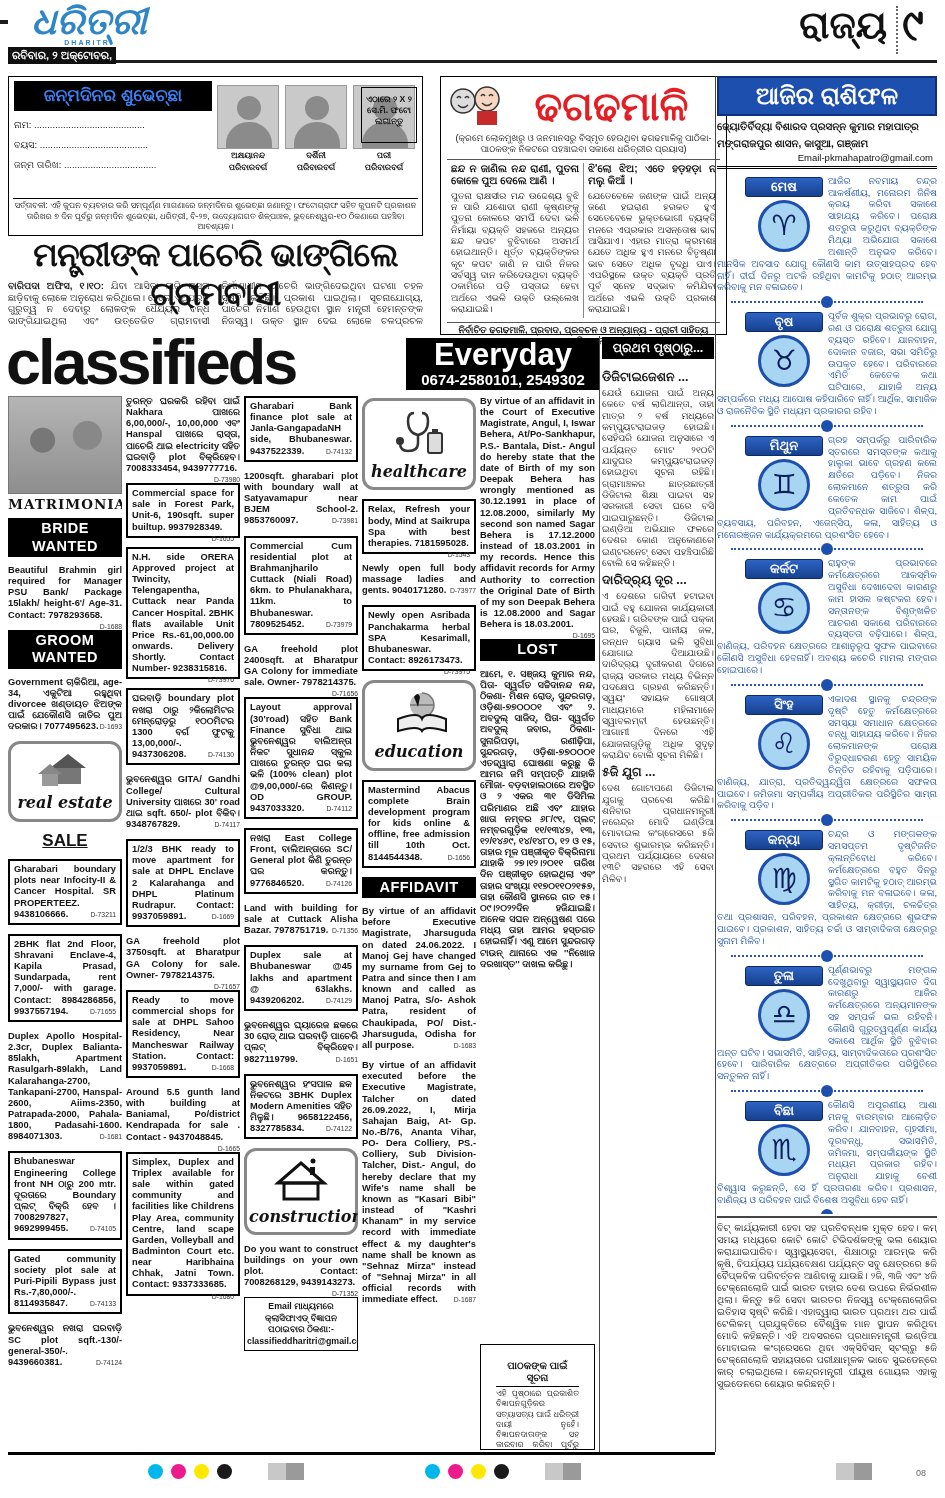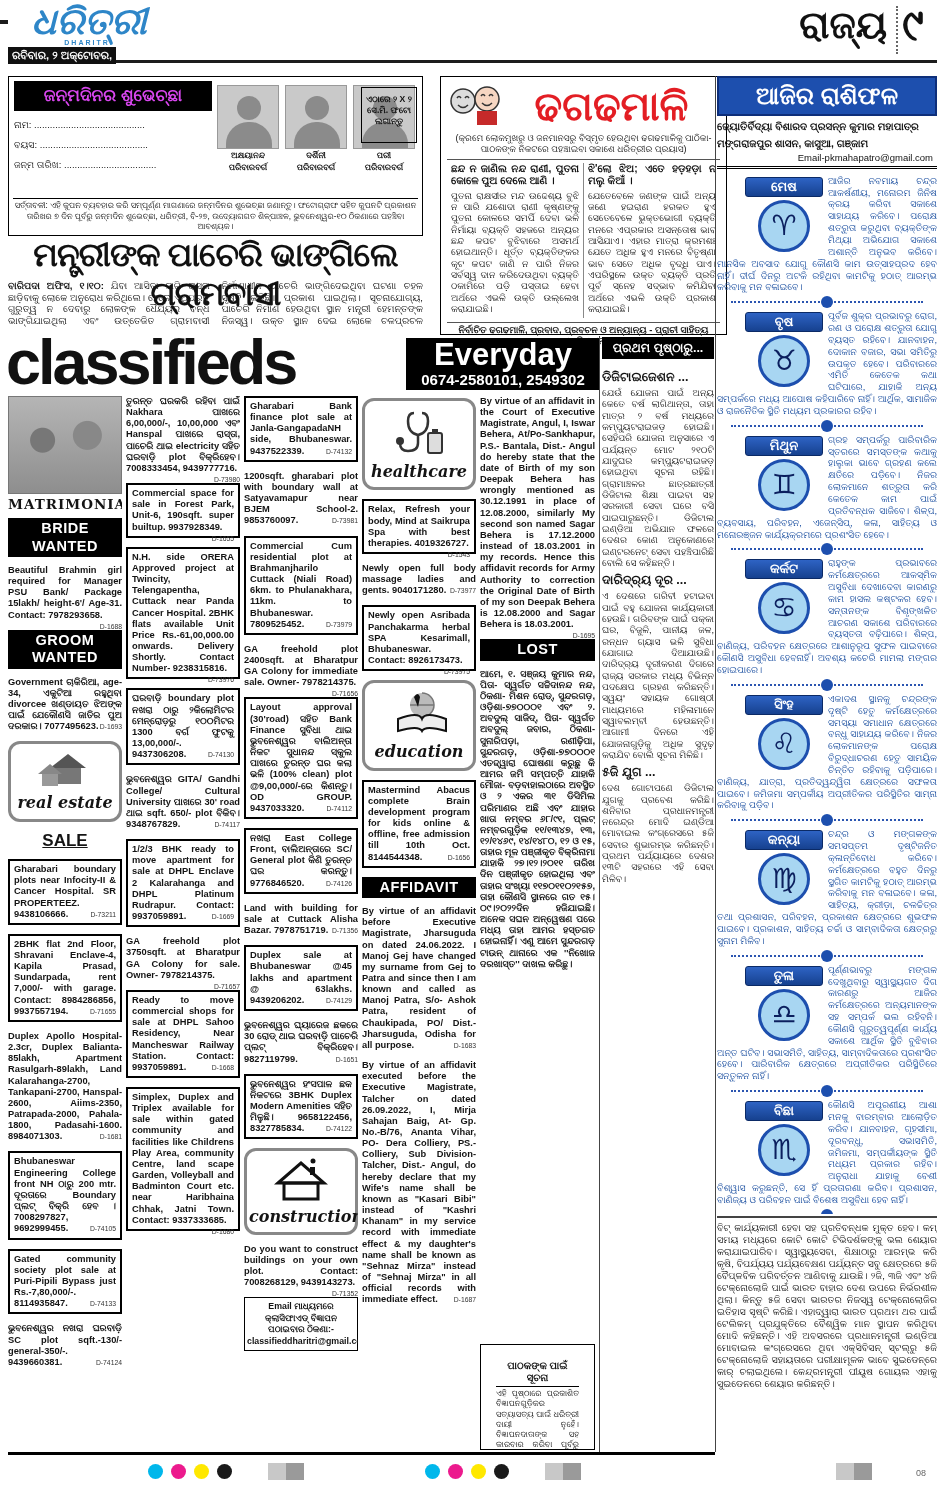--- a/index.html
+++ b/index.html
@@ -12,21 +12,21 @@
   .logo-sub{font-size:7px;letter-spacing:2px;color:#2e86c8;font-weight:bold;margin-top:-3px;}
   .datebar{left:8px;top:47px;width:108px;height:17px;background:#101010;color:#fff;
            font-size:11px;line-height:17px;text-align:center;font-weight:bold;}
   .headrule{left:116px;top:60px;width:821px;height:3px;background:#1c1c1c;}
   .lefttick{left:0;top:20px;width:8px;height:4px;background:#1c1c1c;}
   .section-title{left:775px;top:4px;width:112px;font-size:38px;font-weight:900;text-align:right;}
   .vdots{left:896px;top:6px;height:48px;border-left:2px dotted #666;}
   .page-num{left:902px;top:0;width:40px;font-size:44px;font-weight:900;}
   
   .bday{left:8px;top:76px;width:415px;height:160px;border:1px solid #000;box-sizing:border-box;padding:4px 5px;}
-  .bday-title{width:198px;height:30px;background:#000;color:#d946ef;font-size:17px;font-weight:900;
+  .bday-title{width:198px;height:30px;background:#000;color:#3b82f6;font-size:17px;font-weight:900;
               text-align:center;line-height:30px;}
   .bday-field{font-size:9.5px;margin-top:8px;width:200px;}
   .bday-photos{position:absolute;left:208px;top:8px;display:flex;gap:6px;}
   .photo-wrap{width:62px;text-align:center;}
   .photo{width:62px;height:64px;background:#c9c9c9;position:relative;overflow:hidden;border:1px solid #999;box-sizing:border-box;}
   .photo::before{content:"";position:absolute;left:19px;top:10px;width:24px;height:24px;border-radius:50%;background:#8b8b8b;}
   .photo::after{content:"";position:absolute;left:8px;top:36px;width:46px;height:30px;border-radius:22px 22px 0 0;background:#8b8b8b;}
   .photo-cap{font-size:8.3px;font-weight:bold;line-height:1.15;margin-top:2px;}
   .photo-size-box{position:absolute;left:352px;top:10px;width:56px;height:56px;border:1px solid #000;
                   font-size:8.6px;text-align:center;padding:6px 2px;box-sizing:border-box;font-weight:bold;}
@@ -335,20 +335,21 @@
   <div class="col c2">
 
   <div class="ad"><span>ତୁରନ୍ତ ଘରକରି ରହିବା ପାଇଁ Nakhara ପାଖରେ 6,00,000/-, 10,00,000 ଏବଂ Hanspal ପାଖରେ ରାସ୍ତା, ପାଚେରି ଥାଇ electricity ସହିତ ଘରବାଡ଼ି plot ବିକ୍ରିହେବ। 7008333454, 9439777716.</span><span class="ad-id">D-73980</span></div>
       <div class="ad boxed"><span>Commercial space for sale in Forest Park, Unit-6, 190sqft. super builtup. 9937928349.</span><span class="ad-id">D-1655</span></div>
       <div class="ad boxed"><span>N.H. side ORERA Approved project at Twincity, Telengapentha, Cuttack near Panda Cancer Hospital. 2BHK flats available Unit Price Rs.-61,00,000.00 onwards. Delivery Shortly. Contact Number- 9238315816.</span><span class="ad-id">D-73976</span></div>
       <div class="ad boxed"><span>ଘରବାଡ଼ି boundary plot ନଖରା ଠାରୁ ୨କିଲୋମିଟର ମେନ୍‌ରୋଡ଼ରୁ ୧୦୦ମିଟର 1300 ବର୍ଗ ଫୁଟକୁ 13,00,000/-. 9437306208.</span><span class="ad-id">D-74130</span></div>
       <div class="ad"><span>ଭୁବନେଶ୍ୱର GITA/ Gandhi College/ Cultural University ପାଖରେ 30' road ଥାଇ sqft. 650/- plot ବିକିବ। 9348767829.</span><span class="ad-id">D-74117</span></div>
       <div class="ad boxed"><span>1/2/3 BHK ready to move apartment for sale at DHPL Enclave 2 Kalarahanga and DHPL Platinum Rudrapur. Contact: 9937059891.</span><span class="ad-id">D-1669</span></div>
       <div class="ad"><span>GA freehold plot 3750sqft. at Bharatpur GA Colony for sale. Owner- 7978214375.</span><span class="ad-id">D-71657</span></div>
       <div class="ad boxed"><span>Ready to move commercial shops for sale at DHPL Sahoo Residency, Near Mancheswar Railway Station. Contact: 9937059891.</span><span class="ad-id">D-1668</span></div>
+      <div class="ad"><span>Around 5.5 gunth land with building at Baniamal, Po/district Kendrapada for sale . Contact - 9437048845.</span><span class="ad-id">D-1665</span></div>
       <div class="ad boxed"><span>Simplex, Duplex and Triplex available for sale within gated community and facilities like Childrens Play Area, community Centre, land scape Garden, Volleyball and Badminton Court etc. near Haribhaina Chhak, Jatni Town. Contact: 9337333685.</span><span class="ad-id">D-1680</span></div>
     </div>
 
   <div class="col c3">
     <div>
 
     <div class="ad boxed"><span>Gharabari Bank finance plot sale at Janla-GangapadaNH side, Bhubaneswar. 9437522339.</span><span class="ad-id">D-74132</span></div>
         <div class="ad"><span>1200sqft. gharabari plot with boundary wall at Satyavamapur near BJEM School-2. 9853760097.</span><span class="ad-id">D-73981</span></div>
         <div class="ad boxed"><span>Commercial Cum residential plot at Brahmanjharilo Cuttack (Niali Road) 6km. to Phulanakhara, 11km. to Bhubaneswar. 7809525452.</span><span class="ad-id">D-73979</span></div>
         <div class="ad"><span>GA freehold plot 2400sqft. at Bharatpur GA Colony for immediate sale. Owner- 7978214375.</span><span class="ad-id">D-71656</span></div>
@@ -383,21 +384,21 @@
         <path d="M30 6 q-6 0 -6 8 q0 12 10 14 q10 -2 10 -14 q0 -8 -6 -8" fill="none" stroke="#333" stroke-width="2.5"></path>
         <path d="M34 28 v8 q0 8 -10 8 q-8 0 -8 -8" fill="none" stroke="#333" stroke-width="2.5"></path>
         <circle cx="16" cy="34" r="4" fill="#333"></circle>
         <rect x="44" y="26" width="14" height="20" rx="2" fill="#ddd" stroke="#333" stroke-width="2"></rect>
         <rect x="48" y="22" width="6" height="5" fill="#333"></rect>
       </svg>
       <div class="logo-script">healthcare</div>
     </div>
     <div>
 
-    <div class="ad boxed"><span>Relax, Refresh your body, Mind at Saikrupa Spa with best therapies. 4019326727.</span><span class="ad-id">D-1543</span></div>
+    <div class="ad boxed"><span>Relax, Refresh your body, Mind at Saikrupa Spa with best therapies. 7181595028.</span><span class="ad-id">D-1543</span></div>
         <div class="ad"><span>Newly open full body massage ladies and gents. 9040171280.</span><span class="ad-id">D-73977</span></div>
         <div class="ad boxed"><span>Newly open Asribada Panchakarma herbal SPA Kesarimall, Bhubaneswar. Contact: 8926173473.</span><span class="ad-id">D-73975</span></div>
       </div>
     <div class="logo-box">
       <svg width="70" height="50" viewBox="0 0 70 50">
         <circle cx="38" cy="16" r="12" fill="#bbb"></circle>
         <path d="M38 4 a12 12 0 0 1 0 24 M26 16 h24" stroke="#777" fill="none" stroke-width="1.5"></path>
         <path d="M14 30 q21 -8 24 0 q3 -8 24 0 v12 q-21 -6 -24 0 q-3 -6 -24 0 z" fill="#eee" stroke="#111" stroke-width="2"></path>
         <path d="M30 8 q4 -6 6 0 l-2 10 z" fill="#111"></path>
       </svg>

